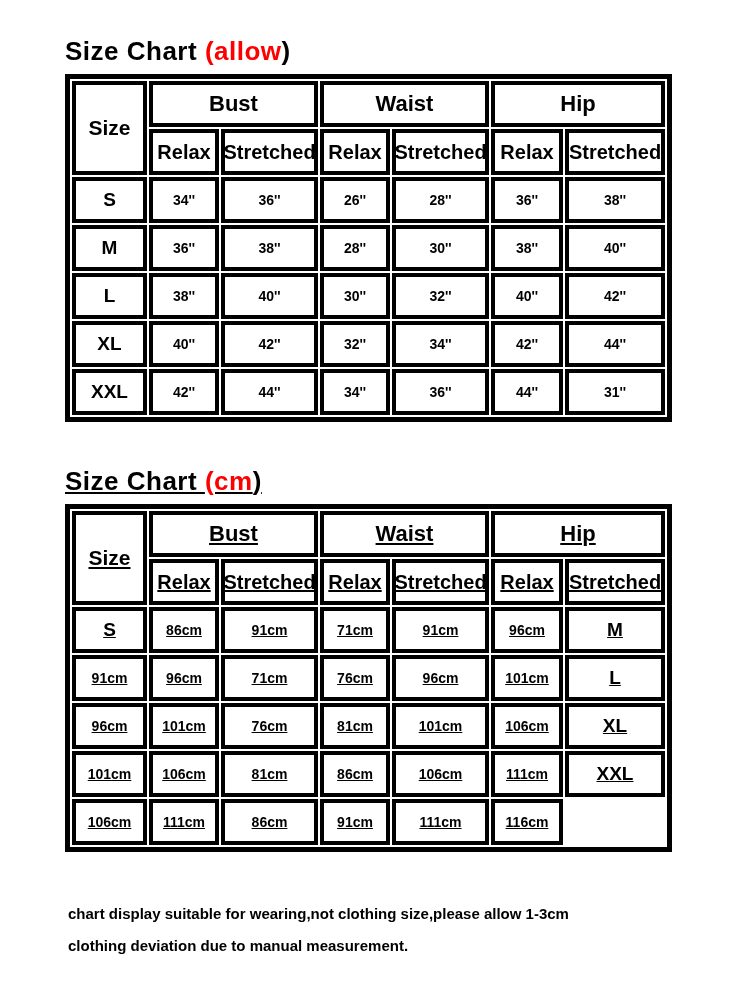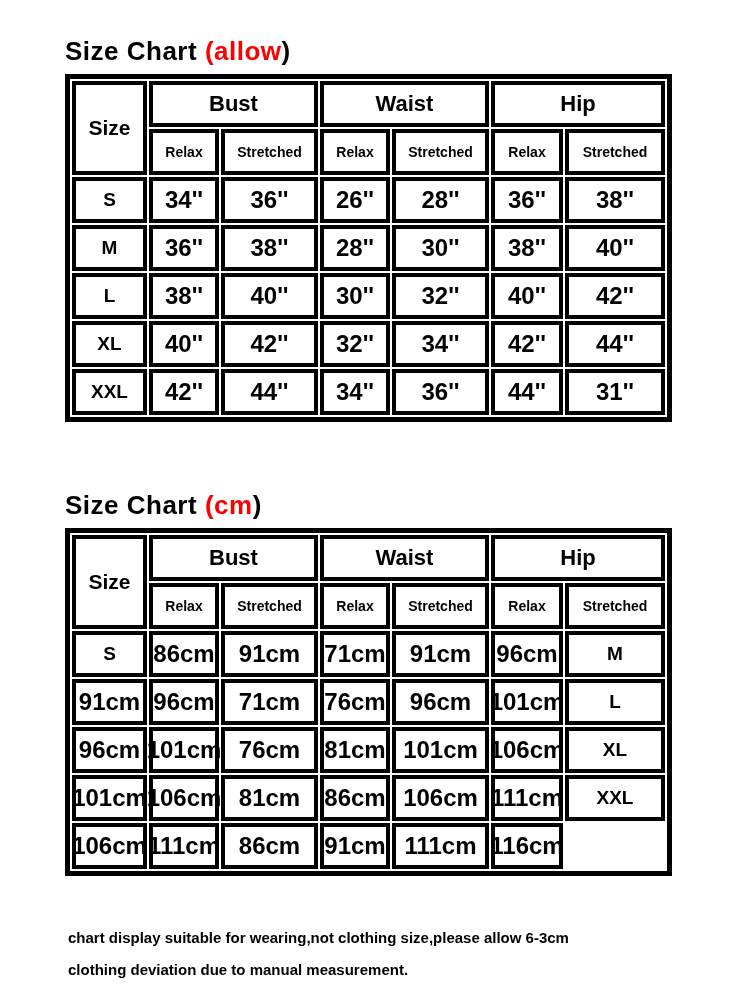--- a/index.html
+++ b/index.html
@@ -5,21 +5,21 @@
   * { box-sizing: border-box; margin: 0; padding: 0; }
   html, body { background: #ffffff; }
   body {
     width: 750px; height: 1000px; overflow: hidden;
     font-family: "Liberation Sans", sans-serif;
     font-weight: bold; color: #000;
     position: relative;
   }
   .chart-block { margin-left: 65px; }
   .block-inch { margin-top: 36px; }
-  .block-cm   { margin-top: 68px; }
+  .block-cm   { margin-top: 44px; text-decoration: underline; }
   .chart-title {
     font-size: 26px; font-weight: bold; letter-spacing: 0.5px;
     margin-bottom: 7px; white-space: nowrap;
   }
   .chart-title .red { color: var(--accent, #ff0000); }
   .size-table {
     display: grid;
     grid-template-columns: 75px 70px 97px 70px 97px 72px 100px;
     grid-auto-rows: 46px;
     gap: 2px; padding: 2px;
@@ -28,23 +28,23 @@
     width: max-content;
   }
   .cell {
     border: 4px solid #000;
     background: #fff;
     display: flex; align-items: center; justify-content: center;
     text-align: center; white-space: nowrap;
   }
   .size-head { grid-row: 1 / span 2; grid-column: 1; font-size: 21px; text-align: center; }
   .group     { grid-column: span 2; font-size: 22px; }
-  .sub       { font-size: 14px; }
+  .sub       { font-size: 20px; }
   .rowhead   { font-size: 19px; }
-  .val       { font-size: 24px; }
+  .val       { font-size: 14px; }
   .note {
     margin: 46px 0 0 68px;
     font-size: 15px; font-weight: bold; line-height: 32px;
   }
 </style>
 </head>
 <body>
 
 <section class="chart-block block-inch">
   <h2 class="chart-title"><span>Size Chart </span><span class="red">(allow</span><span>)</span></h2>
@@ -155,15 +155,15 @@
     <div class="cell val">106cm</div>
     <div class="cell val">111cm</div>
     <div class="cell val">86cm</div>
     <div class="cell val">91cm</div>
     <div class="cell val">111cm</div>
     <div class="cell val">116cm</div>
   </div>
 </section>
 
 <footer class="note">
-  <p>chart display suitable for wearing,not clothing size,please allow 6-3cm</p>
+  <p>chart display suitable for wearing,not clothing size,please allow 1-3cm</p>
   <p>clothing deviation due to manual measurement.</p>
 </footer>
 
 </body></html>

